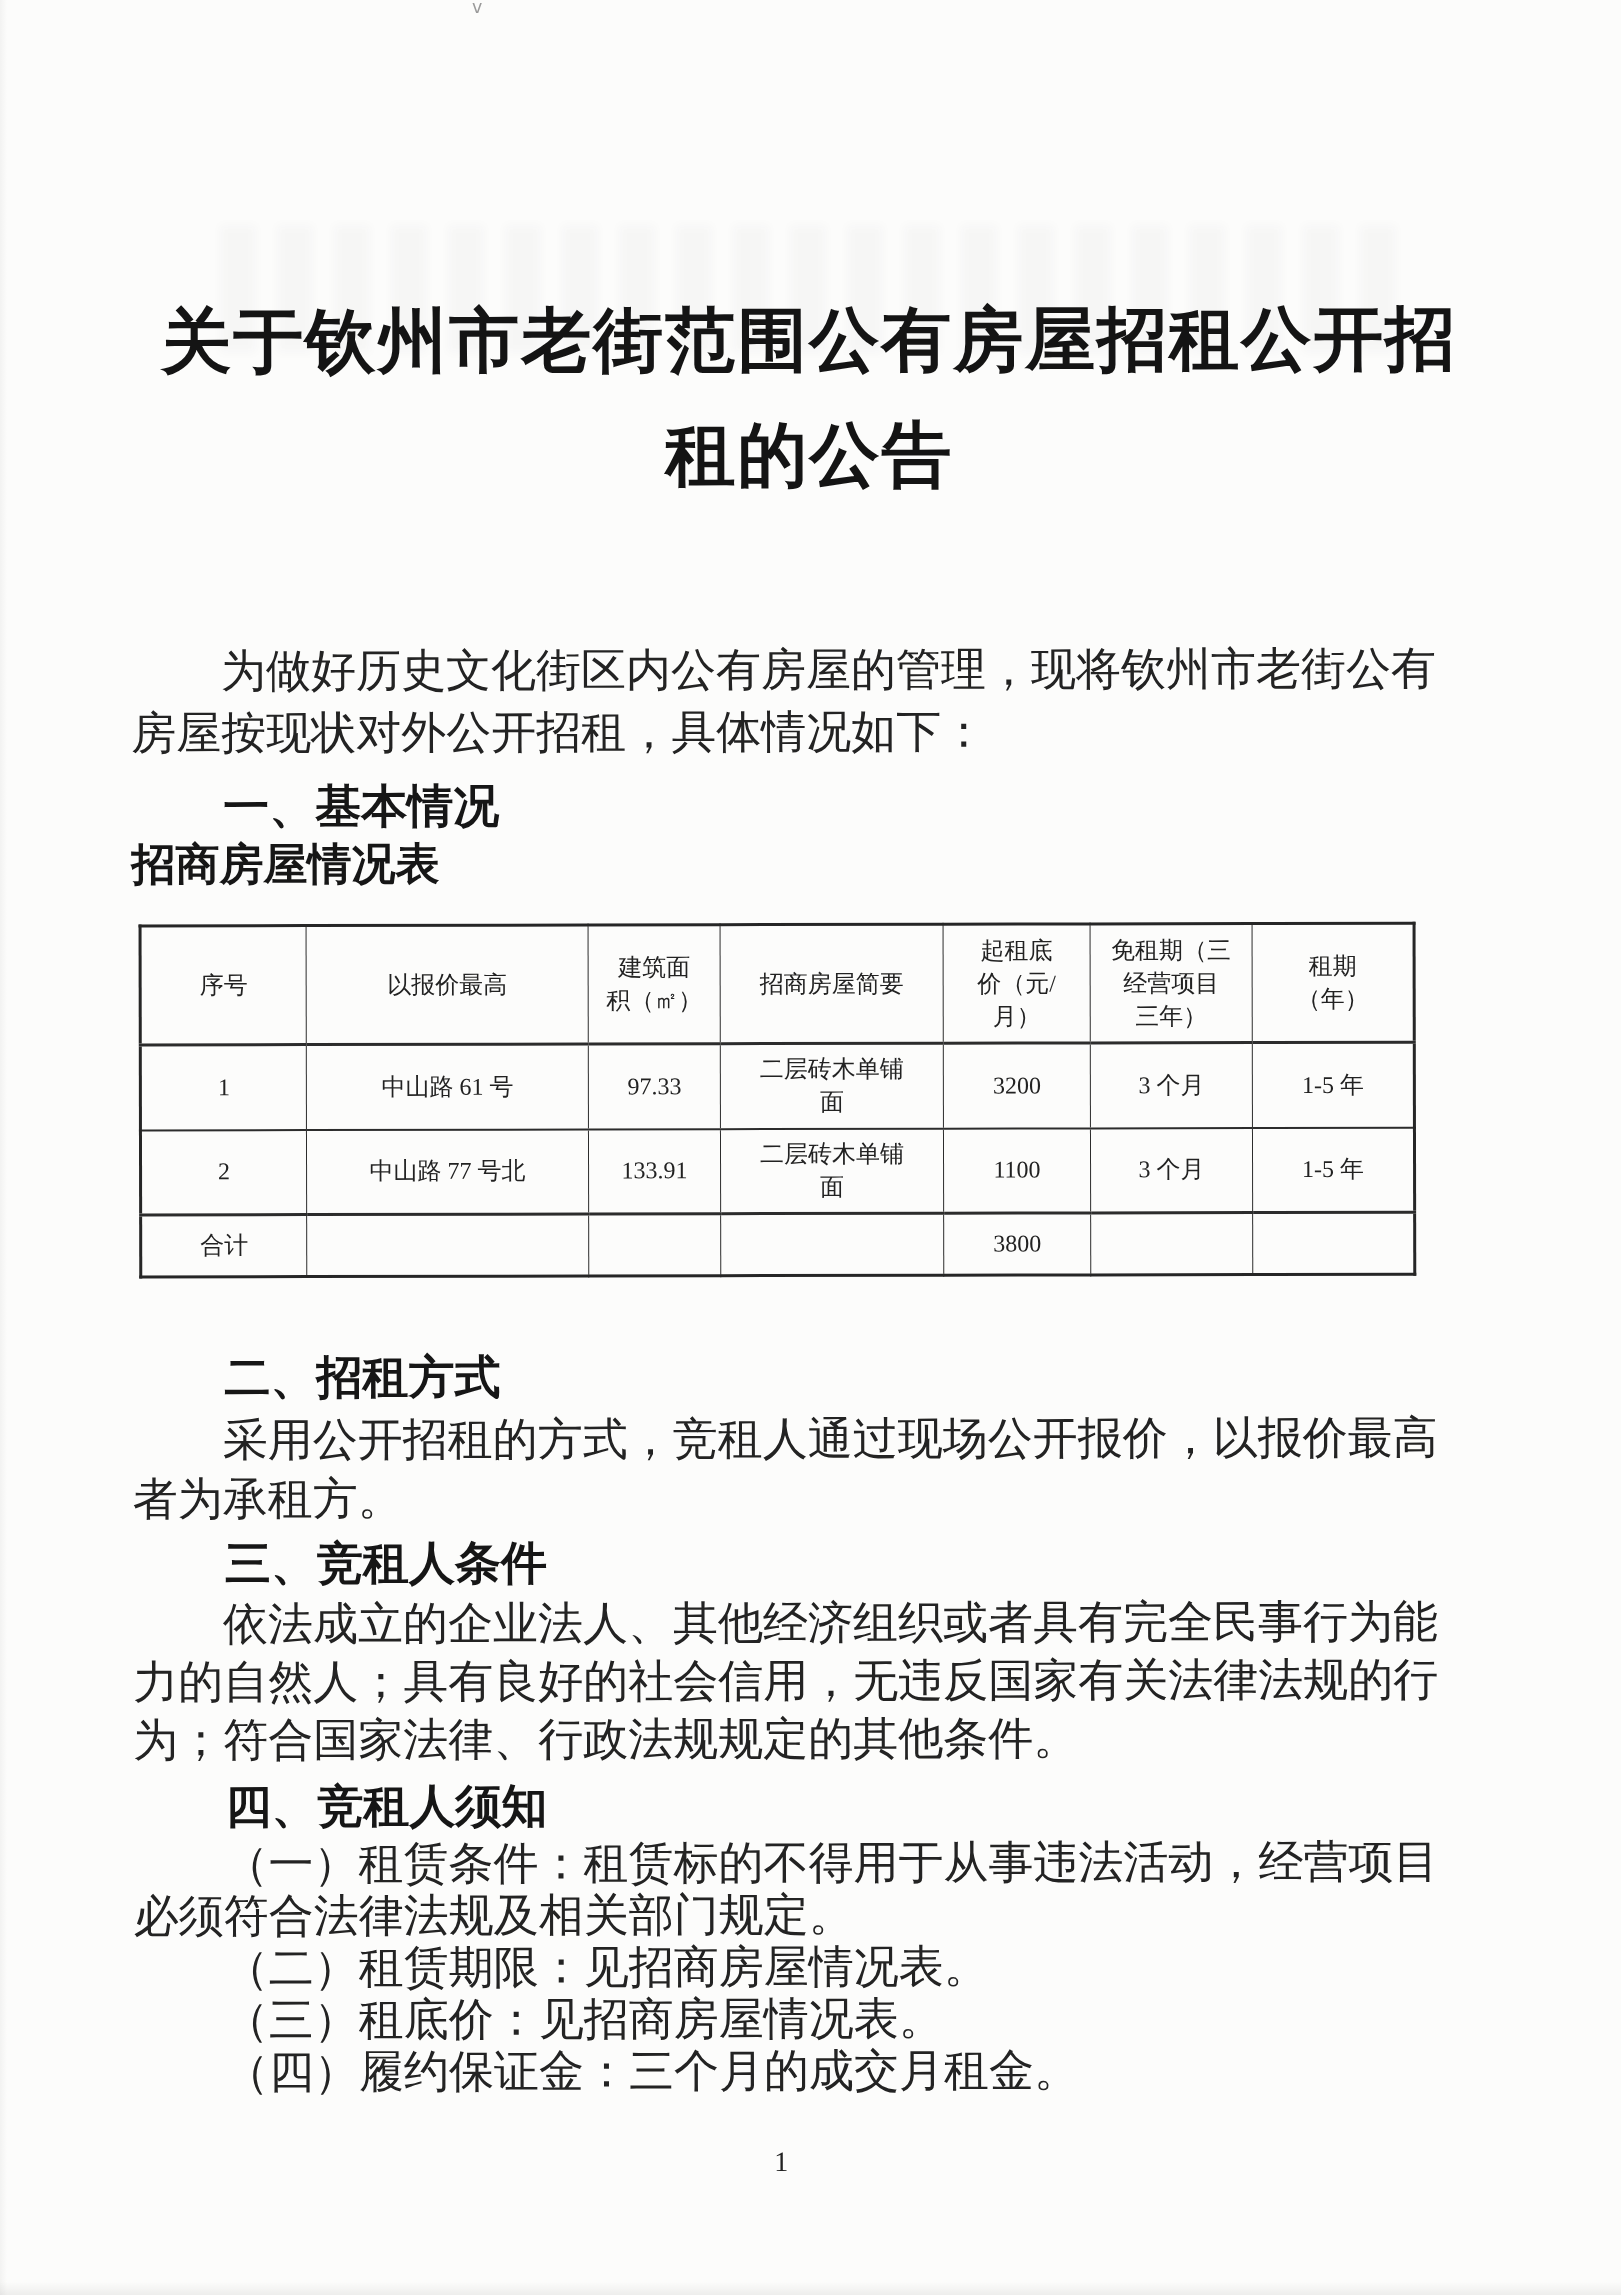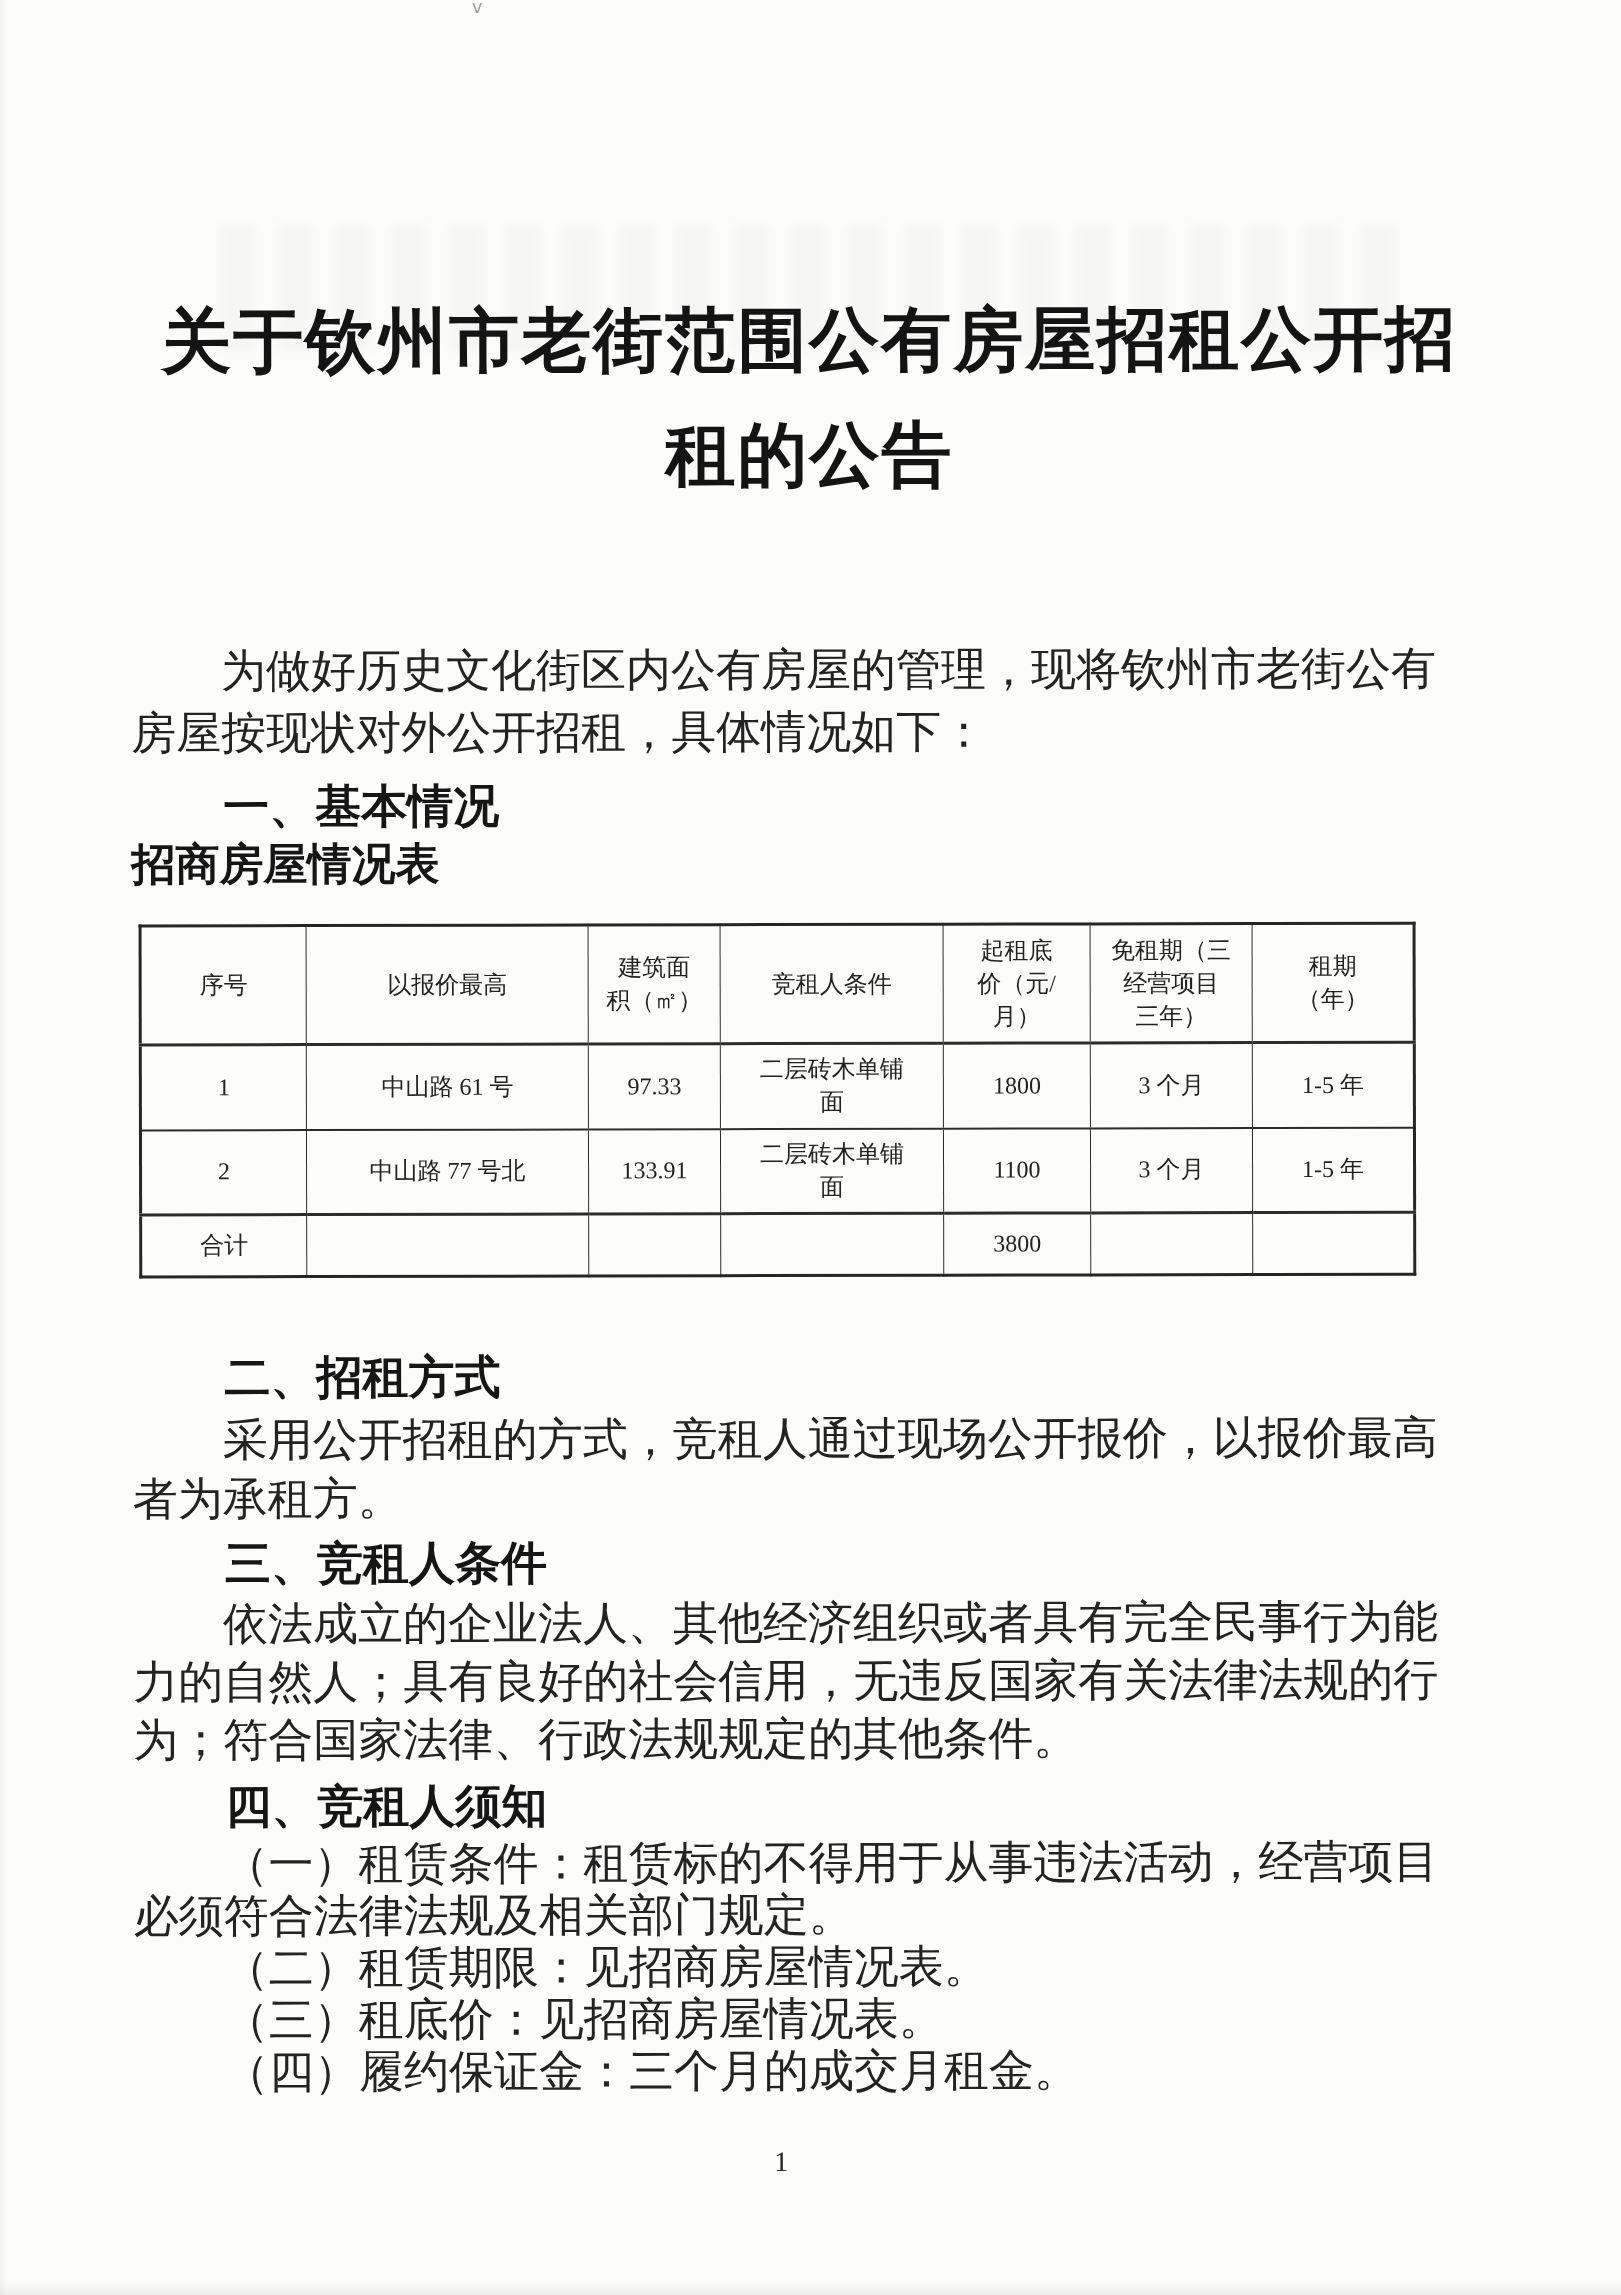--- a/index.html
+++ b/index.html
@@ -143,37 +143,37 @@
           <col style="width:147px">
           <col style="width:162px">
           <col style="width:162px">
       </colgroup>
       <tbody>
           <tr class="hdr">
         <th>序号</th>
         <th>以报价最高</th>
         <th>建筑面
 积（㎡）</th>
-        <th>竞租人条件</th>
+        <th>招商房屋简要</th>
         <th>起租底
 价（元/
 月）</th>
         <th>免租期（三
 经营项目
 三年）</th>
         <th>租期
 （年）</th>
       </tr>
       <tr class="r">
         <td>1</td>
         <td>中山路 61 号</td>
         <td>97.33</td>
         <td>二层砖木单铺
 面</td>
-        <td>1800</td>
+        <td>3200</td>
         <td>3 个月</td>
         <td>1-5 年</td>
       </tr>
       <tr class="r">
         <td>2</td>
         <td>中山路 77 号北</td>
         <td>133.91</td>
         <td>二层砖木单铺
 面</td>
         <td>1100</td>

